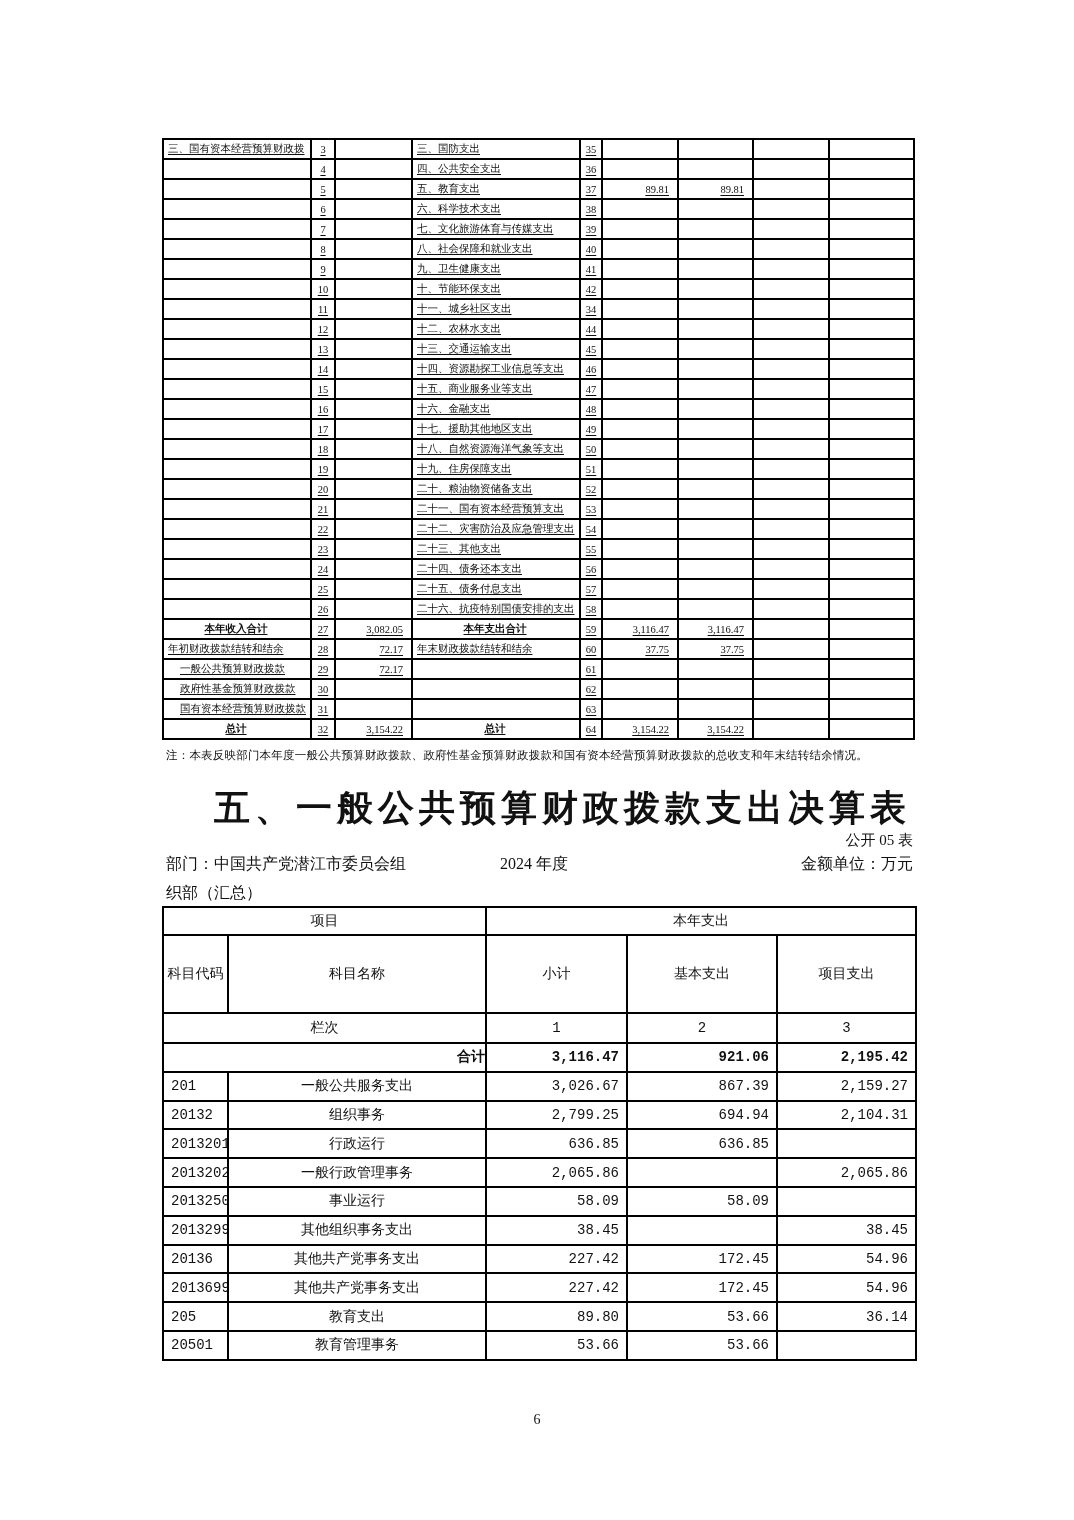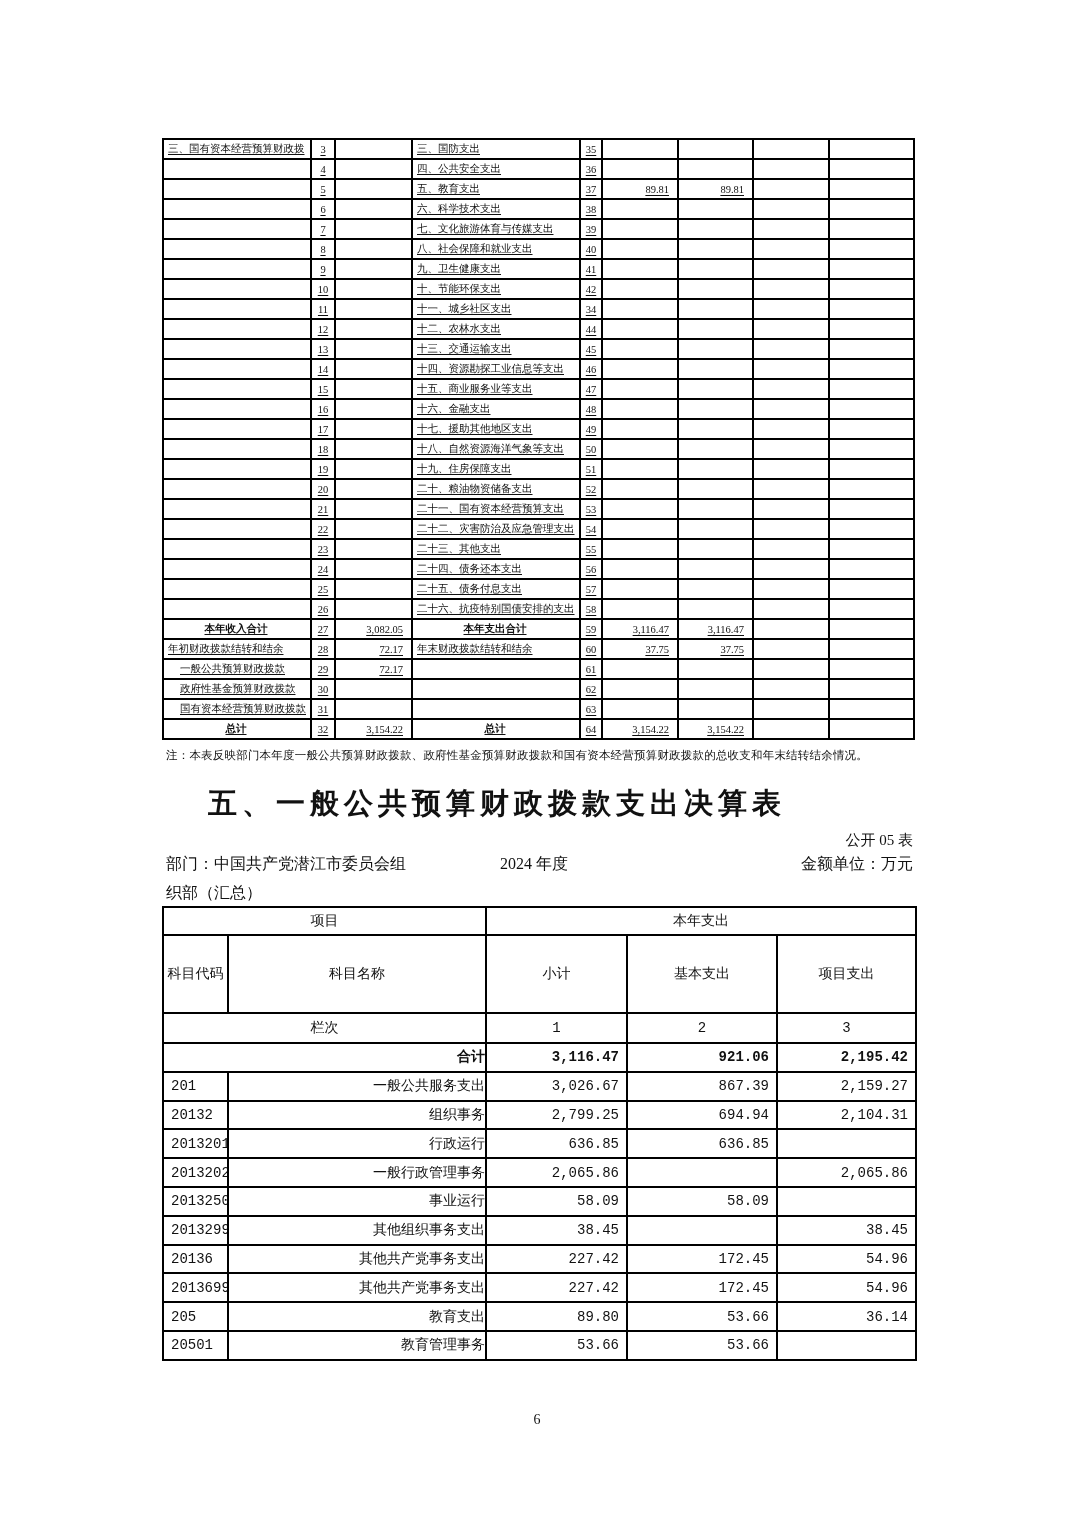--- a/index.html
+++ b/index.html
@@ -36,24 +36,24 @@
   table.t1 td.val { text-align:right; padding-right:8px; }
 
   
   .note {
     position:absolute; left:166px; top:748px; width:748px;
     font-size:11.5px; letter-spacing:0.2px;
   }
 
   
   .title {
-    position:absolute; left:208px; top:784px;
+    position:absolute; left:214px; top:784px;
     margin:0;
     font-family:"Liberation Sans", sans-serif;
-    font-size:29px; font-weight:bold;
+    font-size:36px; font-weight:bold;
     letter-spacing:5px;
     white-space:nowrap;
   }
   .pub { position:absolute; right:161px; top:831px; font-size:15px; }
   .meta-dept { position:absolute; left:166px; top:849px; font-size:16px; line-height:29px; }
   .meta-year { position:absolute; left:500px; top:849px; font-size:16px; line-height:29px; }
   .meta-unit { position:absolute; right:161px; top:849px; font-size:16px; line-height:29px; }
 
   
   table.t2 {
@@ -69,21 +69,21 @@
     font-weight:normal;
     overflow:hidden;
     vertical-align:middle;
     text-align:center;
   }
   table.t2 tr.h1 th { height:26px; }
   table.t2 tr.h2 th { height:76px; }
   table.t2 tr.h3 td { height:28px; }
   table.t2 tbody td { height:26.8px; }
   table.t2 td.code { text-align:left; padding-left:7px; }
-  table.t2 td.name { text-align:right; }
+  table.t2 td.name { text-align:center; }
   table.t2 td.val  { text-align:right; padding-right:7px; }
   table.t2 tr.total td { font-weight:bold;text-align:right; }
   table.t2 th.wrapcode { padding:0 0; line-height:24px; }
 
   .pageno {
     position:absolute; left:0; top:1412px; width:100%;
     text-align:center; font-size:14px;
   }
 </style>
 </head>

